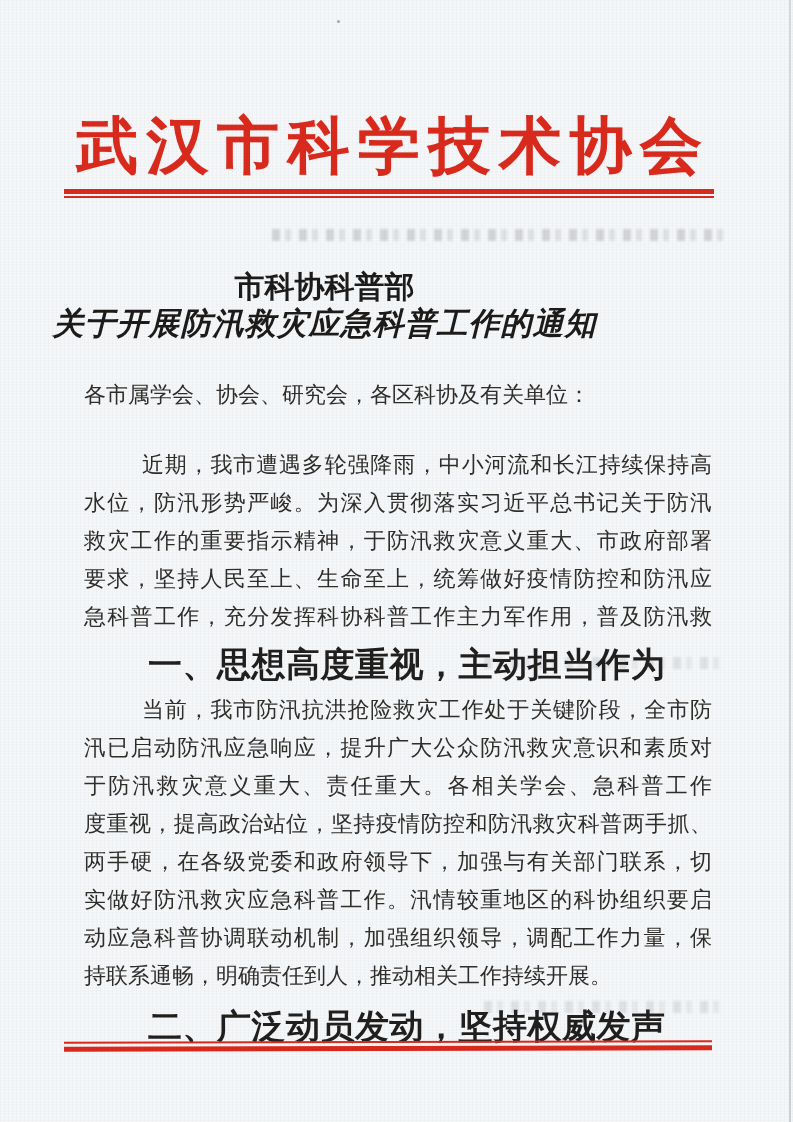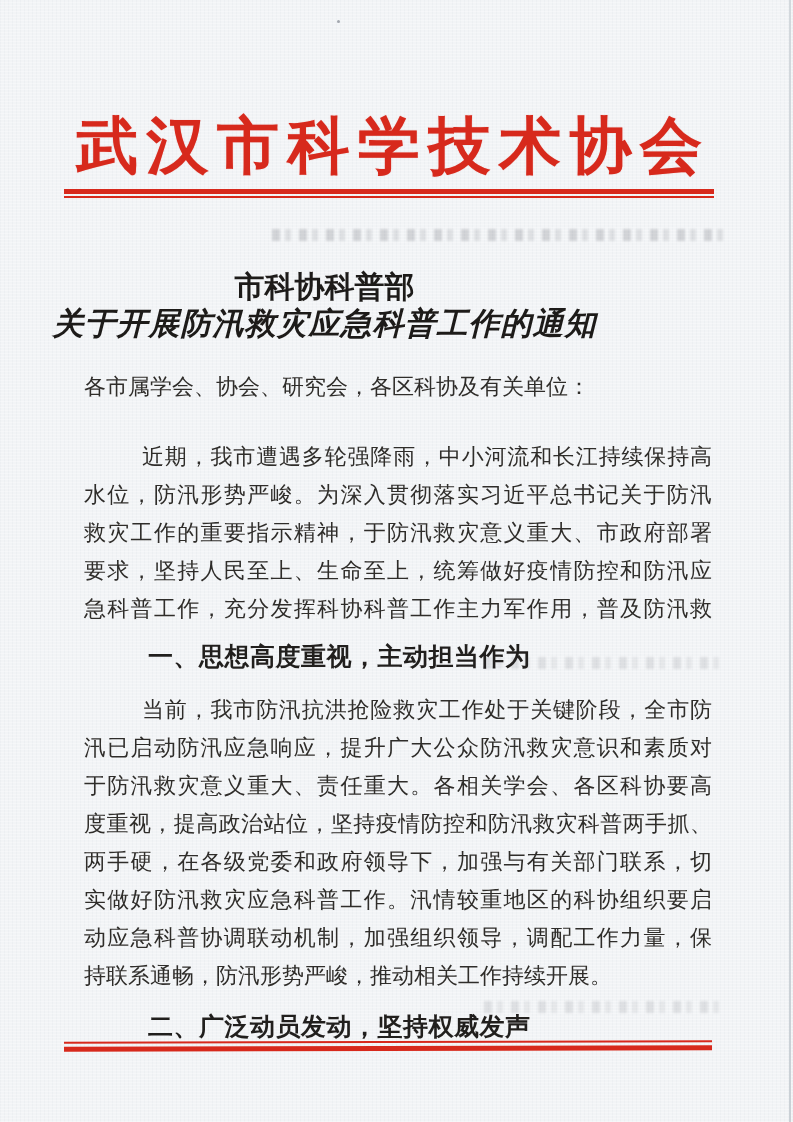--- a/index.html
+++ b/index.html
@@ -33,34 +33,34 @@
   .rule-bottom .thick{height:5px;background:var(--accent_red,#d7291c);}
   
   .title{
     position:absolute;left:0;width:649px;text-align:center;
     font-weight:bold;color:#1d1b19;
     font-family:"Liberation Serif","DejaVu Serif",serif;
   }
   .title.t1{top:268px;font-size:30px;line-height:38px;}
   .title.t2{top:304px;font-size:31px;line-height:40px;letter-spacing:1px;font-style:italic;}
   
-  .content{position:absolute;left:84px;top:368px;width:628px;color:var(--ink,#2f2d2a);}
+  .content{position:absolute;left:84px;top:376px;width:628px;color:var(--ink,#2f2d2a);}
   .line{
     font-size:22px;line-height:38px;height:38px;overflow:visible;
     font-family:"Liberation Serif","DejaVu Serif",serif;
   }
   .fill{text-align:justify;text-align-last:justify;text-justify:inter-character;}
   .indent{text-indent:58px;margin-top:32px;}
   .heading{
     font-family:"Liberation Sans","DejaVu Sans",sans-serif;
-    font-weight:bold;font-size:25px;line-height:38px;height:38px;
+    font-weight:bold;font-size:34px;line-height:38px;height:38px;
     padding-left:64px;color:#211f1d;letter-spacing:.5px;
   }
   .heading.h1{margin-top:9px;}
-  .content .para2-start{margin-top:16px;}
+  .content .para2-start{margin-top:8px;}
   .heading.h2{margin-top:12px;}
   
   .bleed{
     position:absolute;height:12px;opacity:.35;filter:blur(1.1px);
     background:repeating-linear-gradient(90deg,
       rgba(70,72,82,.55) 0 8px, transparent 8px 13px,
       rgba(70,72,82,.35) 13px 19px, transparent 19px 27px);
   }
   .bleed.b1{top:229px;left:272px;width:458px;}
   .bleed.b2{top:657px;left:484px;width:236px;opacity:.22;}
@@ -94,26 +94,26 @@
     <div class="line fill indent">近期，我市遭遇多轮强降雨，中小河流和长江持续保持高</div>
     <div class="line fill">水位，防汛形势严峻。为深入贯彻落实习近平总书记关于防汛</div>
     <div class="line fill">救灾工作的重要指示精神，于防汛救灾意义重大、市政府部署</div>
     <div class="line fill">要求，坚持人民至上、生命至上，统筹做好疫情防控和防汛应</div>
     <div class="line fill">急科普工作，充分发挥科协科普工作主力军作用，普及防汛救</div>
 
     <div class="heading h1">一、思想高度重视，主动担当作为</div>
 
     <div class="line fill indent para2-start">当前，我市防汛抗洪抢险救灾工作处于关键阶段，全市防</div>
     <div class="line fill">汛已启动防汛应急响应，提升广大公众防汛救灾意识和素质对</div>
-    <div class="line fill">于防汛救灾意义重大、责任重大。各相关学会、各区科协要高</div>
+    <div class="line fill">于防汛救灾意义重大、责任重大。各相关学会、急科普工作</div>
     <div class="line fill">度重视，提高政治站位，坚持疫情防控和防汛救灾科普两手抓、</div>
     <div class="line fill">两手硬，在各级党委和政府领导下，加强与有关部门联系，切</div>
     <div class="line fill">实做好防汛救灾应急科普工作。汛情较重地区的科协组织要启</div>
     <div class="line fill">动应急科普协调联动机制，加强组织领导，调配工作力量，保</div>
-    <div class="line">持联系通畅，防汛形势严峻，推动相关工作持续开展。</div>
+    <div class="line">持联系通畅，明确责任到人，推动相关工作持续开展。</div>
 
     <div class="heading h2">二、广泛动员发动，坚持权威发声</div>
   </div>
 
   <div class="rule-bottom">
     <div class="thin"></div>
     <div class="gap"></div>
     <div class="thick"></div>
   </div>
 

